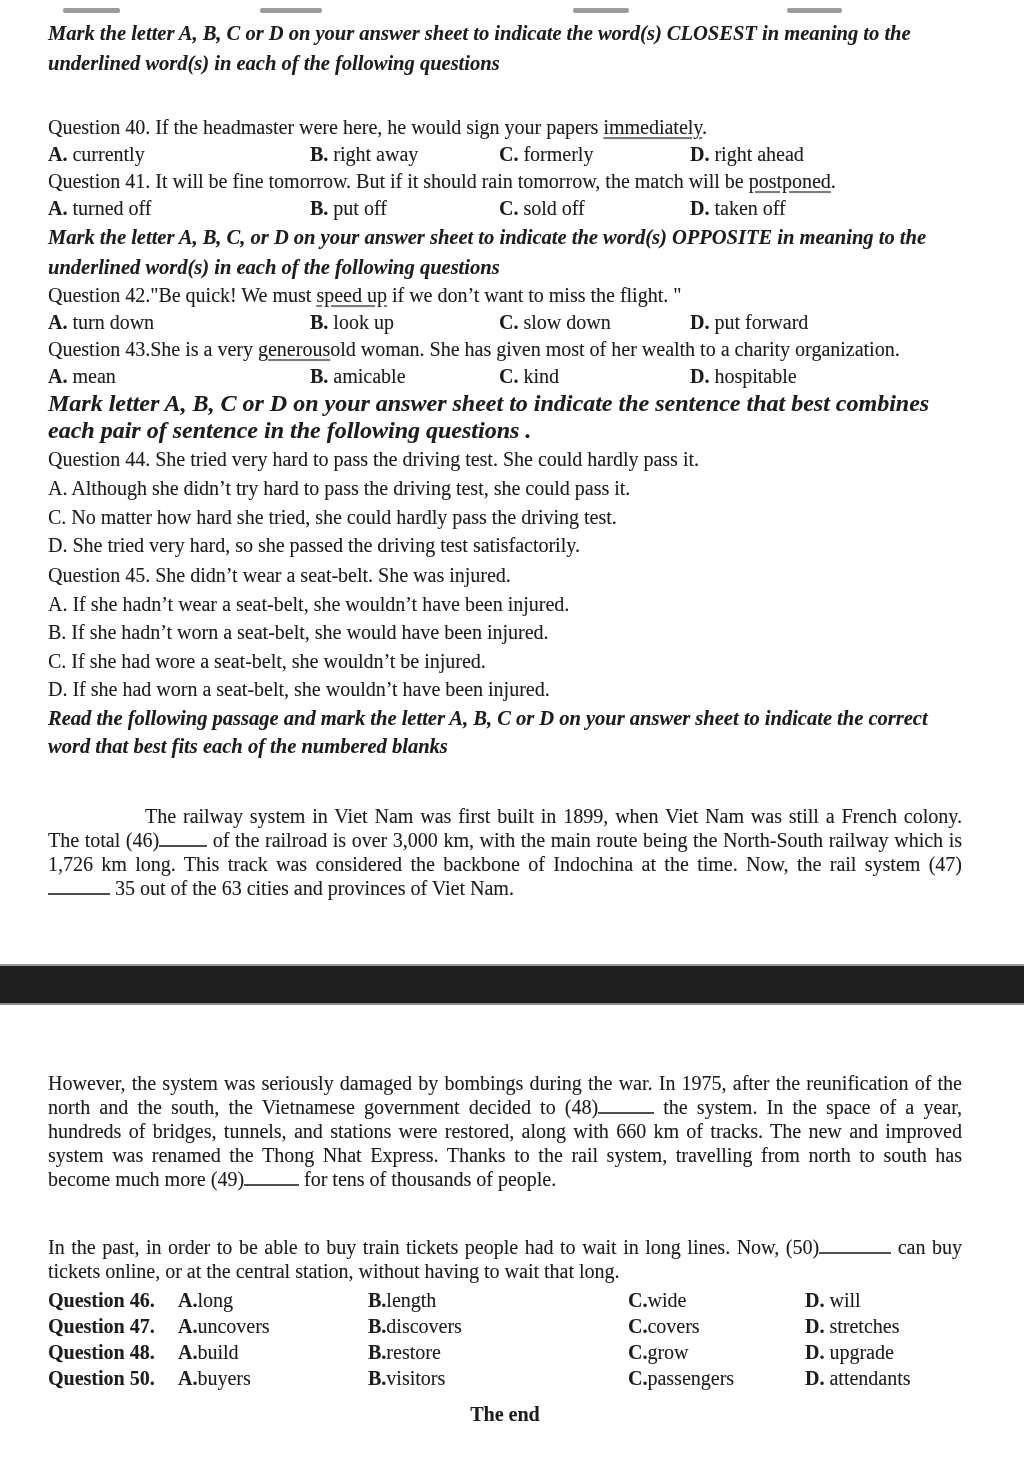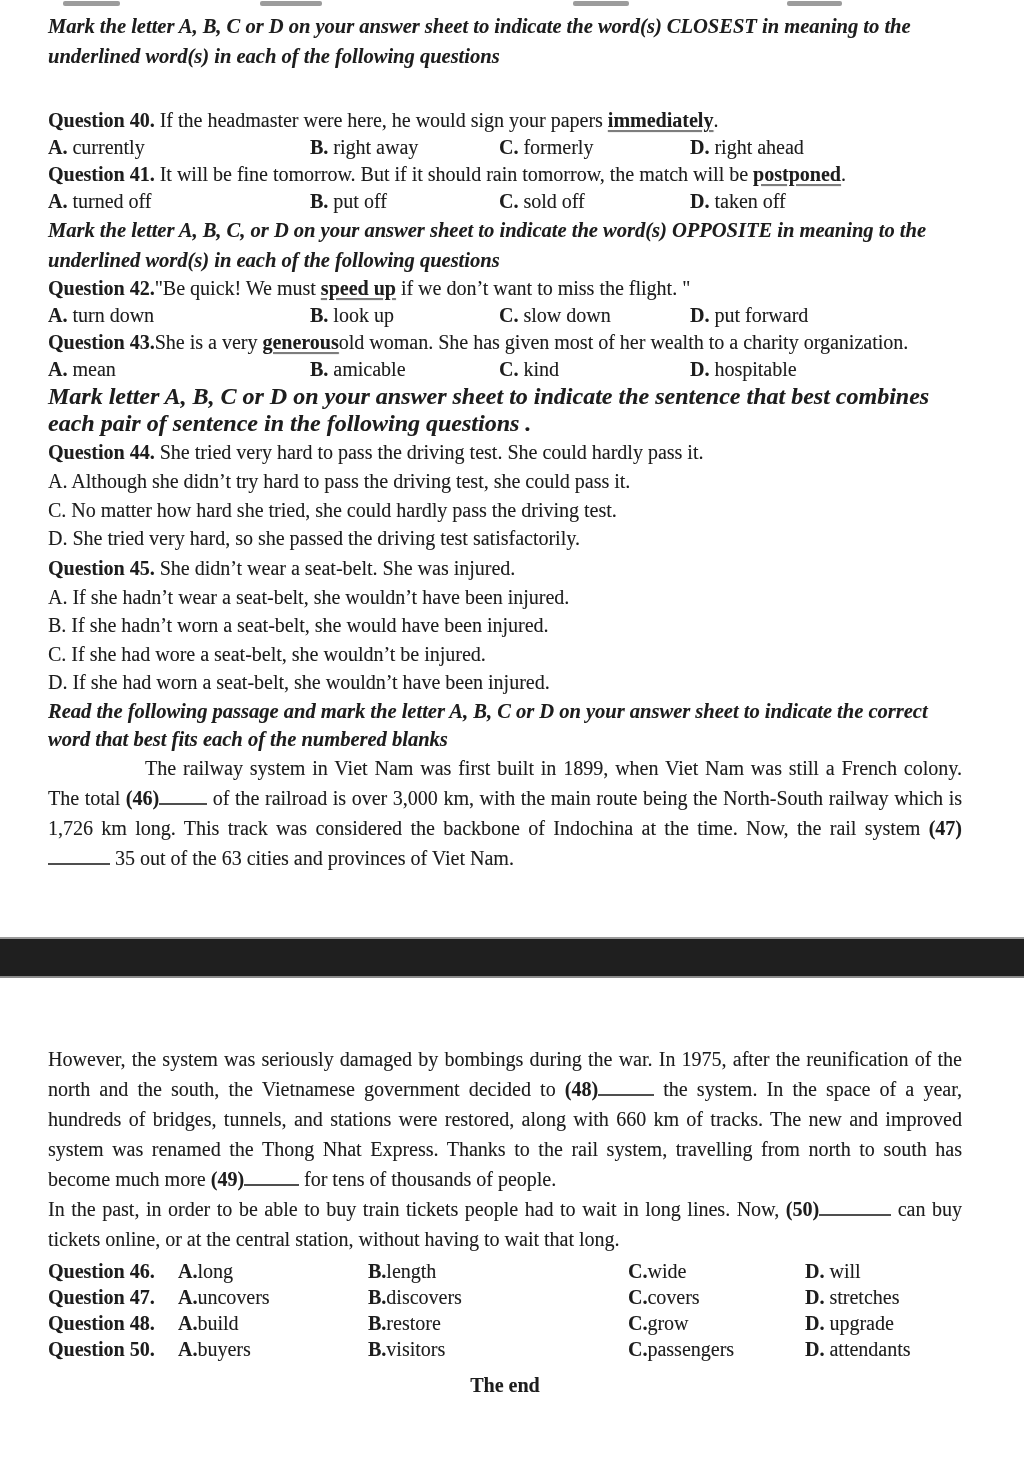--- a/index.html
+++ b/index.html
@@ -3,54 +3,54 @@
 <meta charset="utf-8">
 <style>
   * { margin:0; padding:0; box-sizing:border-box; }
   html,body { background:#ffffff; }
   body {
     width:1024px; height:1470px; overflow:hidden; position:relative;
     font-family:"Liberation Serif","DejaVu Serif",serif;
     font-size:20px; color:#1d1d1d;
     text-shadow:0.2px 0.2px 0.4px rgba(50,50,50,0.35);
   }
-  .page { position:relative; width:1024px; height:1470px; padding:0 62px 0 48px; }
+  .page { position:relative; width:1024px; height:1470px; padding:7px 62px 0 48px; }
 
   
   .frag-row { position:relative; height:7px; }
   .frag { position:absolute; top:1px; height:5px; background:#4d4d4d; opacity:.55;
           border-radius:2px; filter:blur(.6px); }
 
   .instr { font-weight:bold; font-style:italic; font-size:20.5px; line-height:30px; }
   .instr.first { margin-top:4px; margin-bottom:36px; }
   .instr.combine { line-height:27px; font-size:24px; }
   .instr.read { line-height:28px; }
 
   .qline { line-height:27px; white-space:nowrap; }
   .qline.wrap { white-space:normal; }
 
   .optrow { display:grid; grid-template-columns:262px 189px 191px 1fr; line-height:27px; }
   .k { font-weight:bold; }
 
   .qtitle { line-height:30px; white-space:nowrap; }
   .choices .line { line-height:28.5px; white-space:nowrap; }
 
-  .para { text-align:justify; line-height:30px; }
+  .para { text-align:justify; line-height:24px;margin-top:44px; }
   .para.indent { text-indent:97px; }
 
   .bar { margin-top:64px; margin-left:-48px; margin-right:-62px; height:41px;
          background:#1f1f1f; border-top:2px solid #9a9a9a; border-bottom:2px solid #8b8b8b; }
   .sec2 { margin-top:66px; }
 
   .clozegrid { margin-top:4px; }
   .clozerow { display:grid; grid-template-columns:130px 190px 260px 177px 1fr; line-height:26px; }
 
   .theend { margin-top:10px; text-align:center; font-weight:bold; line-height:26px; }
 
-  .b { font-weight:bold; }
+  .b { font-weight:normal; }
   .u { text-decoration:underline; text-decoration-color:#7d7d7d;
        text-decoration-thickness:2px; text-underline-offset:3px;margin-top:38px; }
   .blank { display:inline-block; border-bottom:2px solid #4f4f4f; height:14px; vertical-align:baseline; }
 </style>
 </head>
 <body>
 
 <div class="page">
 
   <div class="frag-row">

